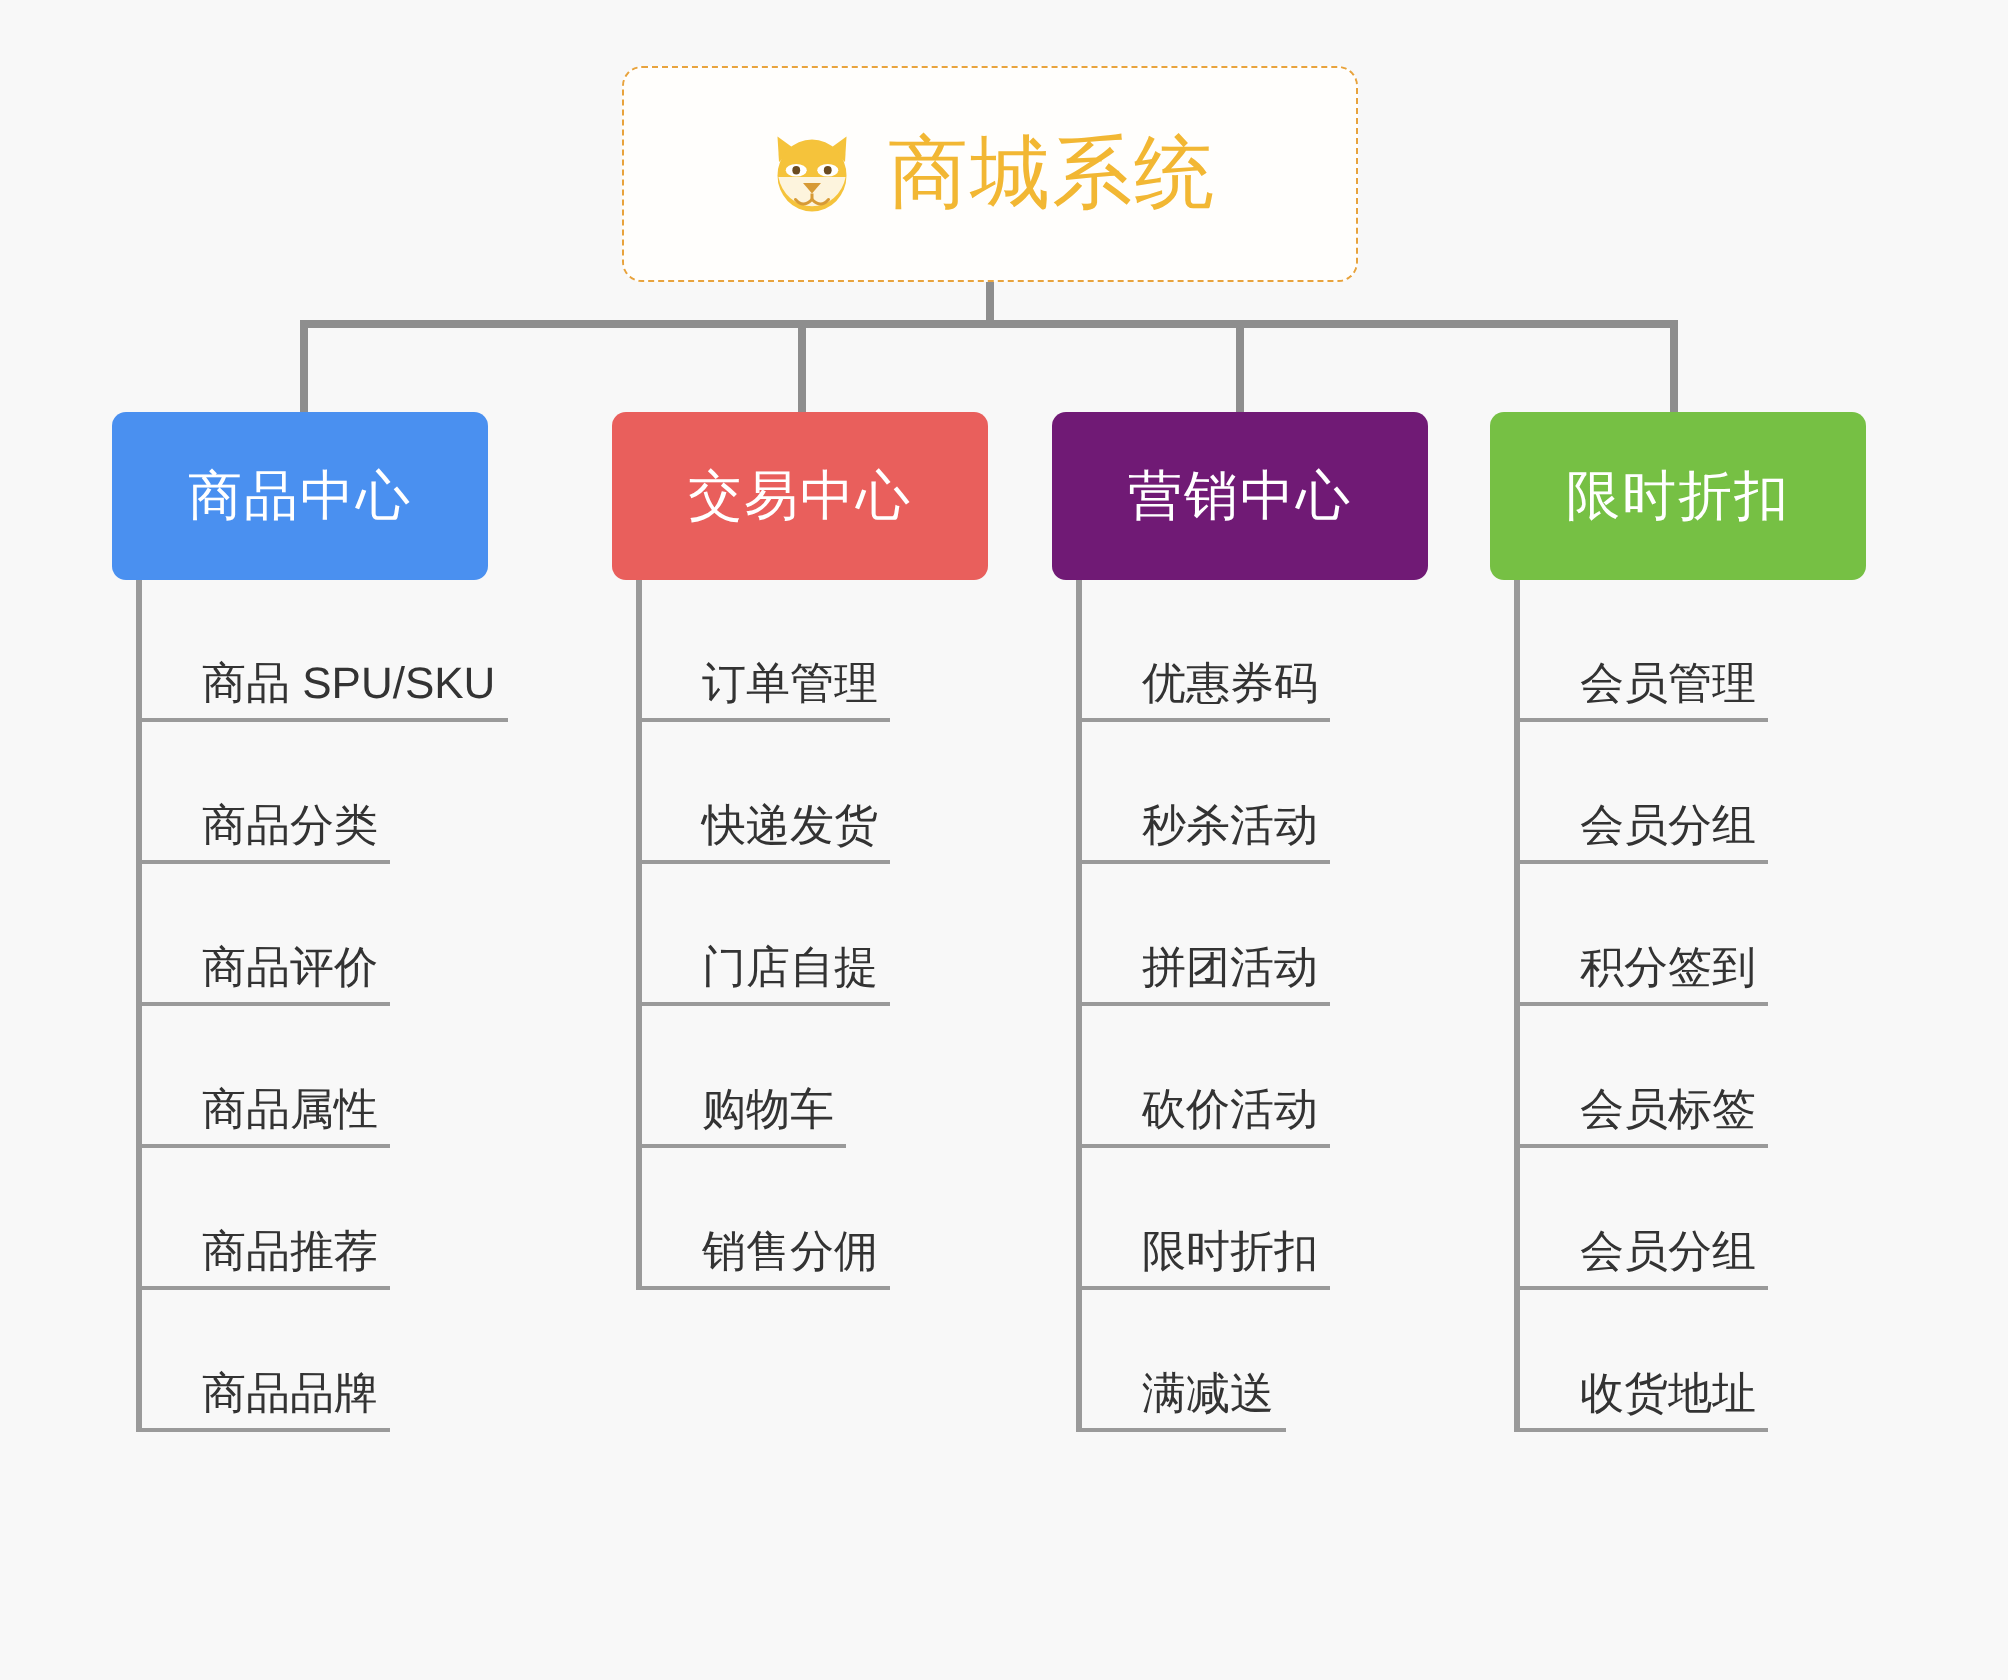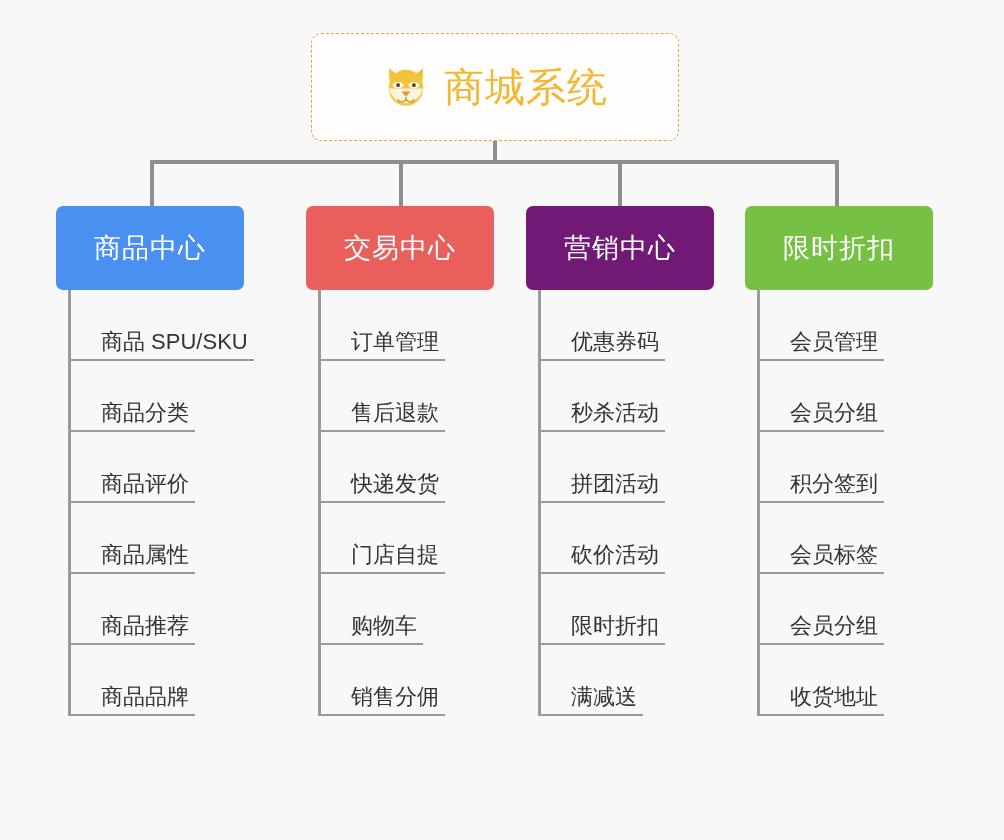--- a/index.html
+++ b/index.html
@@ -174,23 +174,20 @@
 
   <div class="column" style="left:306px;">
     <div class="cat-box" style="background:#e95f5c;">
       <span>交易中心</span>
     </div>
     <div class="leaf-list">
       <div class="leaf-item">
           <span class="leaf-label">订单管理</span>
         </div>
       <div class="leaf-item">
-          <span class="leaf-label">售后退款</span>
-        </div>
-      <div class="leaf-item">
           <span class="leaf-label">快递发货</span>
         </div>
       <div class="leaf-item">
           <span class="leaf-label">门店自提</span>
         </div>
       <div class="leaf-item">
           <span class="leaf-label">购物车</span>
         </div>
       <div class="leaf-item">
           <span class="leaf-label">销售分佣</span>

